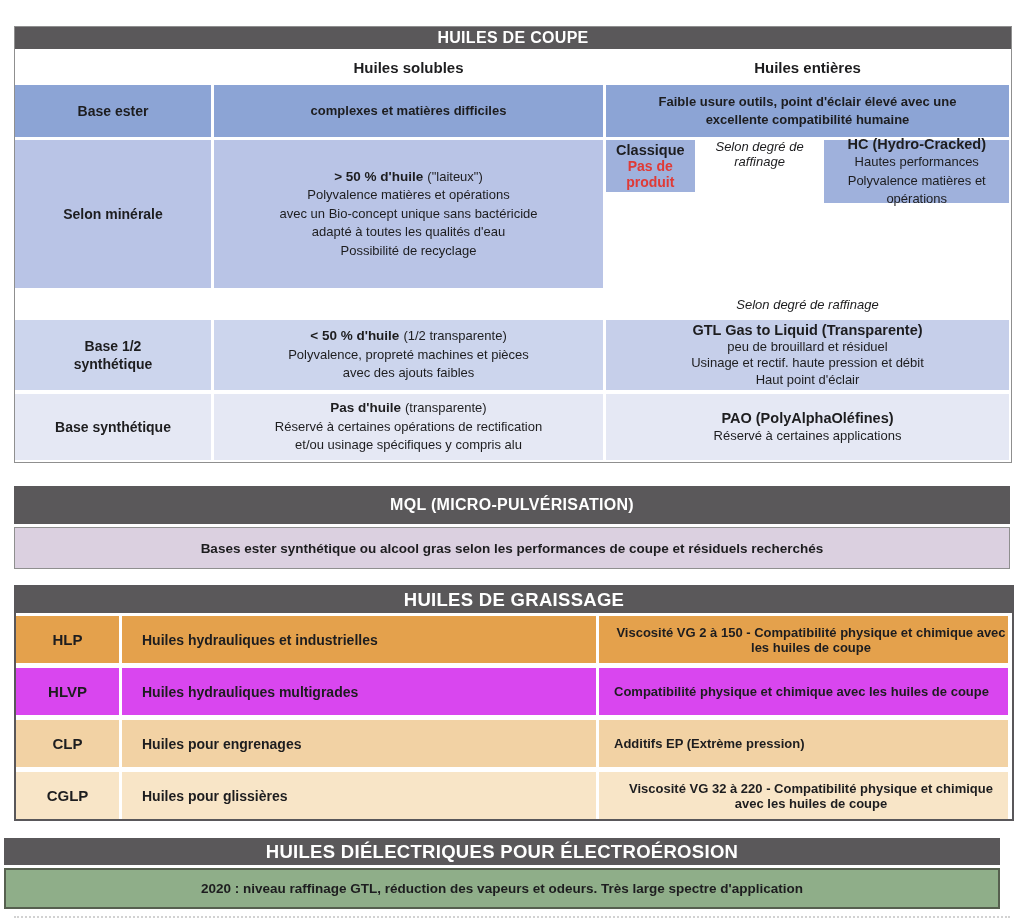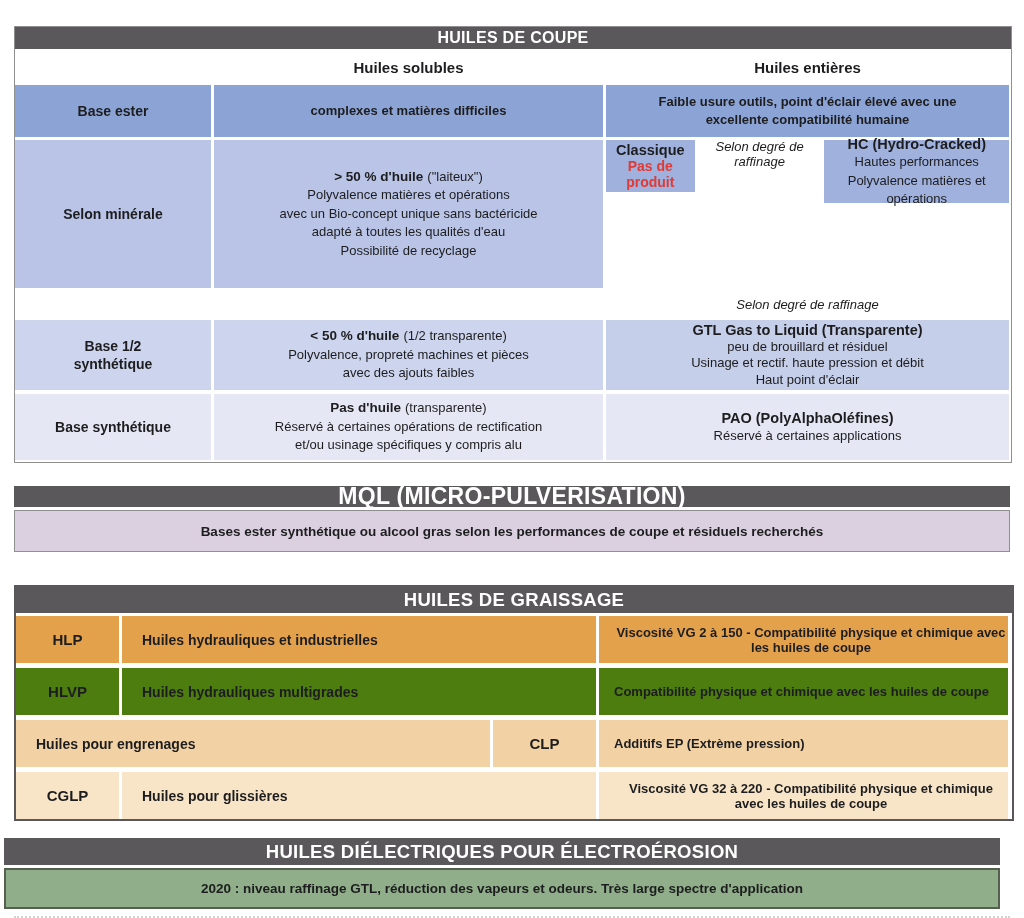--- a/index.html
+++ b/index.html
@@ -32,32 +32,32 @@
   .red{color:#E03A36;font-weight:700;font-size:14px;}
   .raffinage{background:#ffffff;font-style:italic;font-size:13px;font-weight:400;}
   .tight{line-height:16.5px;}
   .stack{display:flex;flex-direction:row;row-gap:3px;}
   .mb3{margin-bottom:3px;} .mb4{margin-bottom:4px;} .mb2{margin-bottom:2px;}
   .h52{height:52px;} .h148{height:148px;} .h27{height:27px;} .h63{height:63px;}
   .h26{height:26px;} .h70{height:70px;} .h66{height:66px;}
   .spacer{background:transparent;}
   
   #mql{left:14px;top:478px;width:996px;}
-  #mql .section-header{height:21px;font-size:23px;text-align:right;}
+  #mql .section-header{height:38px;font-size:16px;text-align:right;}
   #mql .mql-row{margin-top:3px;height:40px;background:#DBD0E0;border:1px solid #8f8f8f;font-weight:700;font-size:13.5px;}
   
   #graissage{left:14px;top:577px;width:996px;border:2px solid #59575A;background:#ffffff;}
   #graissage .section-header{height:26px;font-size:18.5px;}
   .g-row{height:47px;}
   .g-row.first{margin-top:3px;}
   .g-row + .g-row{margin-top:5px;}
   .g-code{width:103px;flex:0 0 auto;font-weight:700;font-size:15px;}
   .g-name{width:474px;flex:0 0 auto;align-items:flex-start;padding-left:20px;box-sizing:border-box;font-weight:700;font-size:14px;}
   .g-desc{width:409px;flex:0 0 auto;align-items:flex-start;padding-left:15px;box-sizing:border-box;font-weight:700;font-size:13px;}
-  .bg-hlp{background:#E4A14C;} .bg-hlvp{background:#4d7c0f;} .bg-clp{background:#F2D2A4;} .bg-cglp{background:#F8E5C7;}
+  .bg-hlp{background:#E4A14C;} .bg-hlvp{background:#d946ef;} .bg-clp{background:#F2D2A4;} .bg-cglp{background:#F8E5C7;}
   
   #dielectriques{left:4px;top:830px;width:996px;}
   #dielectriques .section-header{height:27px;font-size:18.5px;}
   #dielectriques .die-row{margin-top:3px;height:37px;background:#8FAE89;border:2px solid #56604F;font-weight:700;font-size:13.5px;}
   .cut-line{left:14px;top:908px;width:996px;height:0;border-top:2px dotted #d2d2d2;}
 </style>
 </head>
 <body>
 
 <div id="coupe-table" class="abs">
@@ -158,22 +158,22 @@
     <div class="cell g-code bg-hlp">HLP</div>
     <div class="cell g-name bg-hlp">Huiles hydrauliques et industrielles</div>
     <div class="cell g-desc bg-hlp">Viscosité VG 2 à 150 - Compatibilité physique et chimique avec les huiles de coupe</div>
   </div>
   <div class="flexrow g-row">
     <div class="cell g-code bg-hlvp">HLVP</div>
     <div class="cell g-name bg-hlvp">Huiles hydrauliques multigrades</div>
     <div class="cell g-desc bg-hlvp">Compatibilité physique et chimique avec les huiles de coupe</div>
   </div>
   <div class="flexrow g-row">
+    <div class="cell g-code bg-clp">CLP</div>
     <div class="cell g-name bg-clp">Huiles pour engrenages</div>
-    <div class="cell g-code bg-clp">CLP</div>
     <div class="cell g-desc bg-clp">Additifs EP (Extrème pression)</div>
   </div>
   <div class="flexrow g-row">
     <div class="cell g-code bg-cglp">CGLP</div>
     <div class="cell g-name bg-cglp">Huiles pour glissières</div>
     <div class="cell g-desc bg-cglp">Viscosité VG 32 à 220 - Compatibilité physique et chimique avec les huiles de coupe</div>
   </div>
 </div>
 
 <div id="dielectriques" class="abs">

